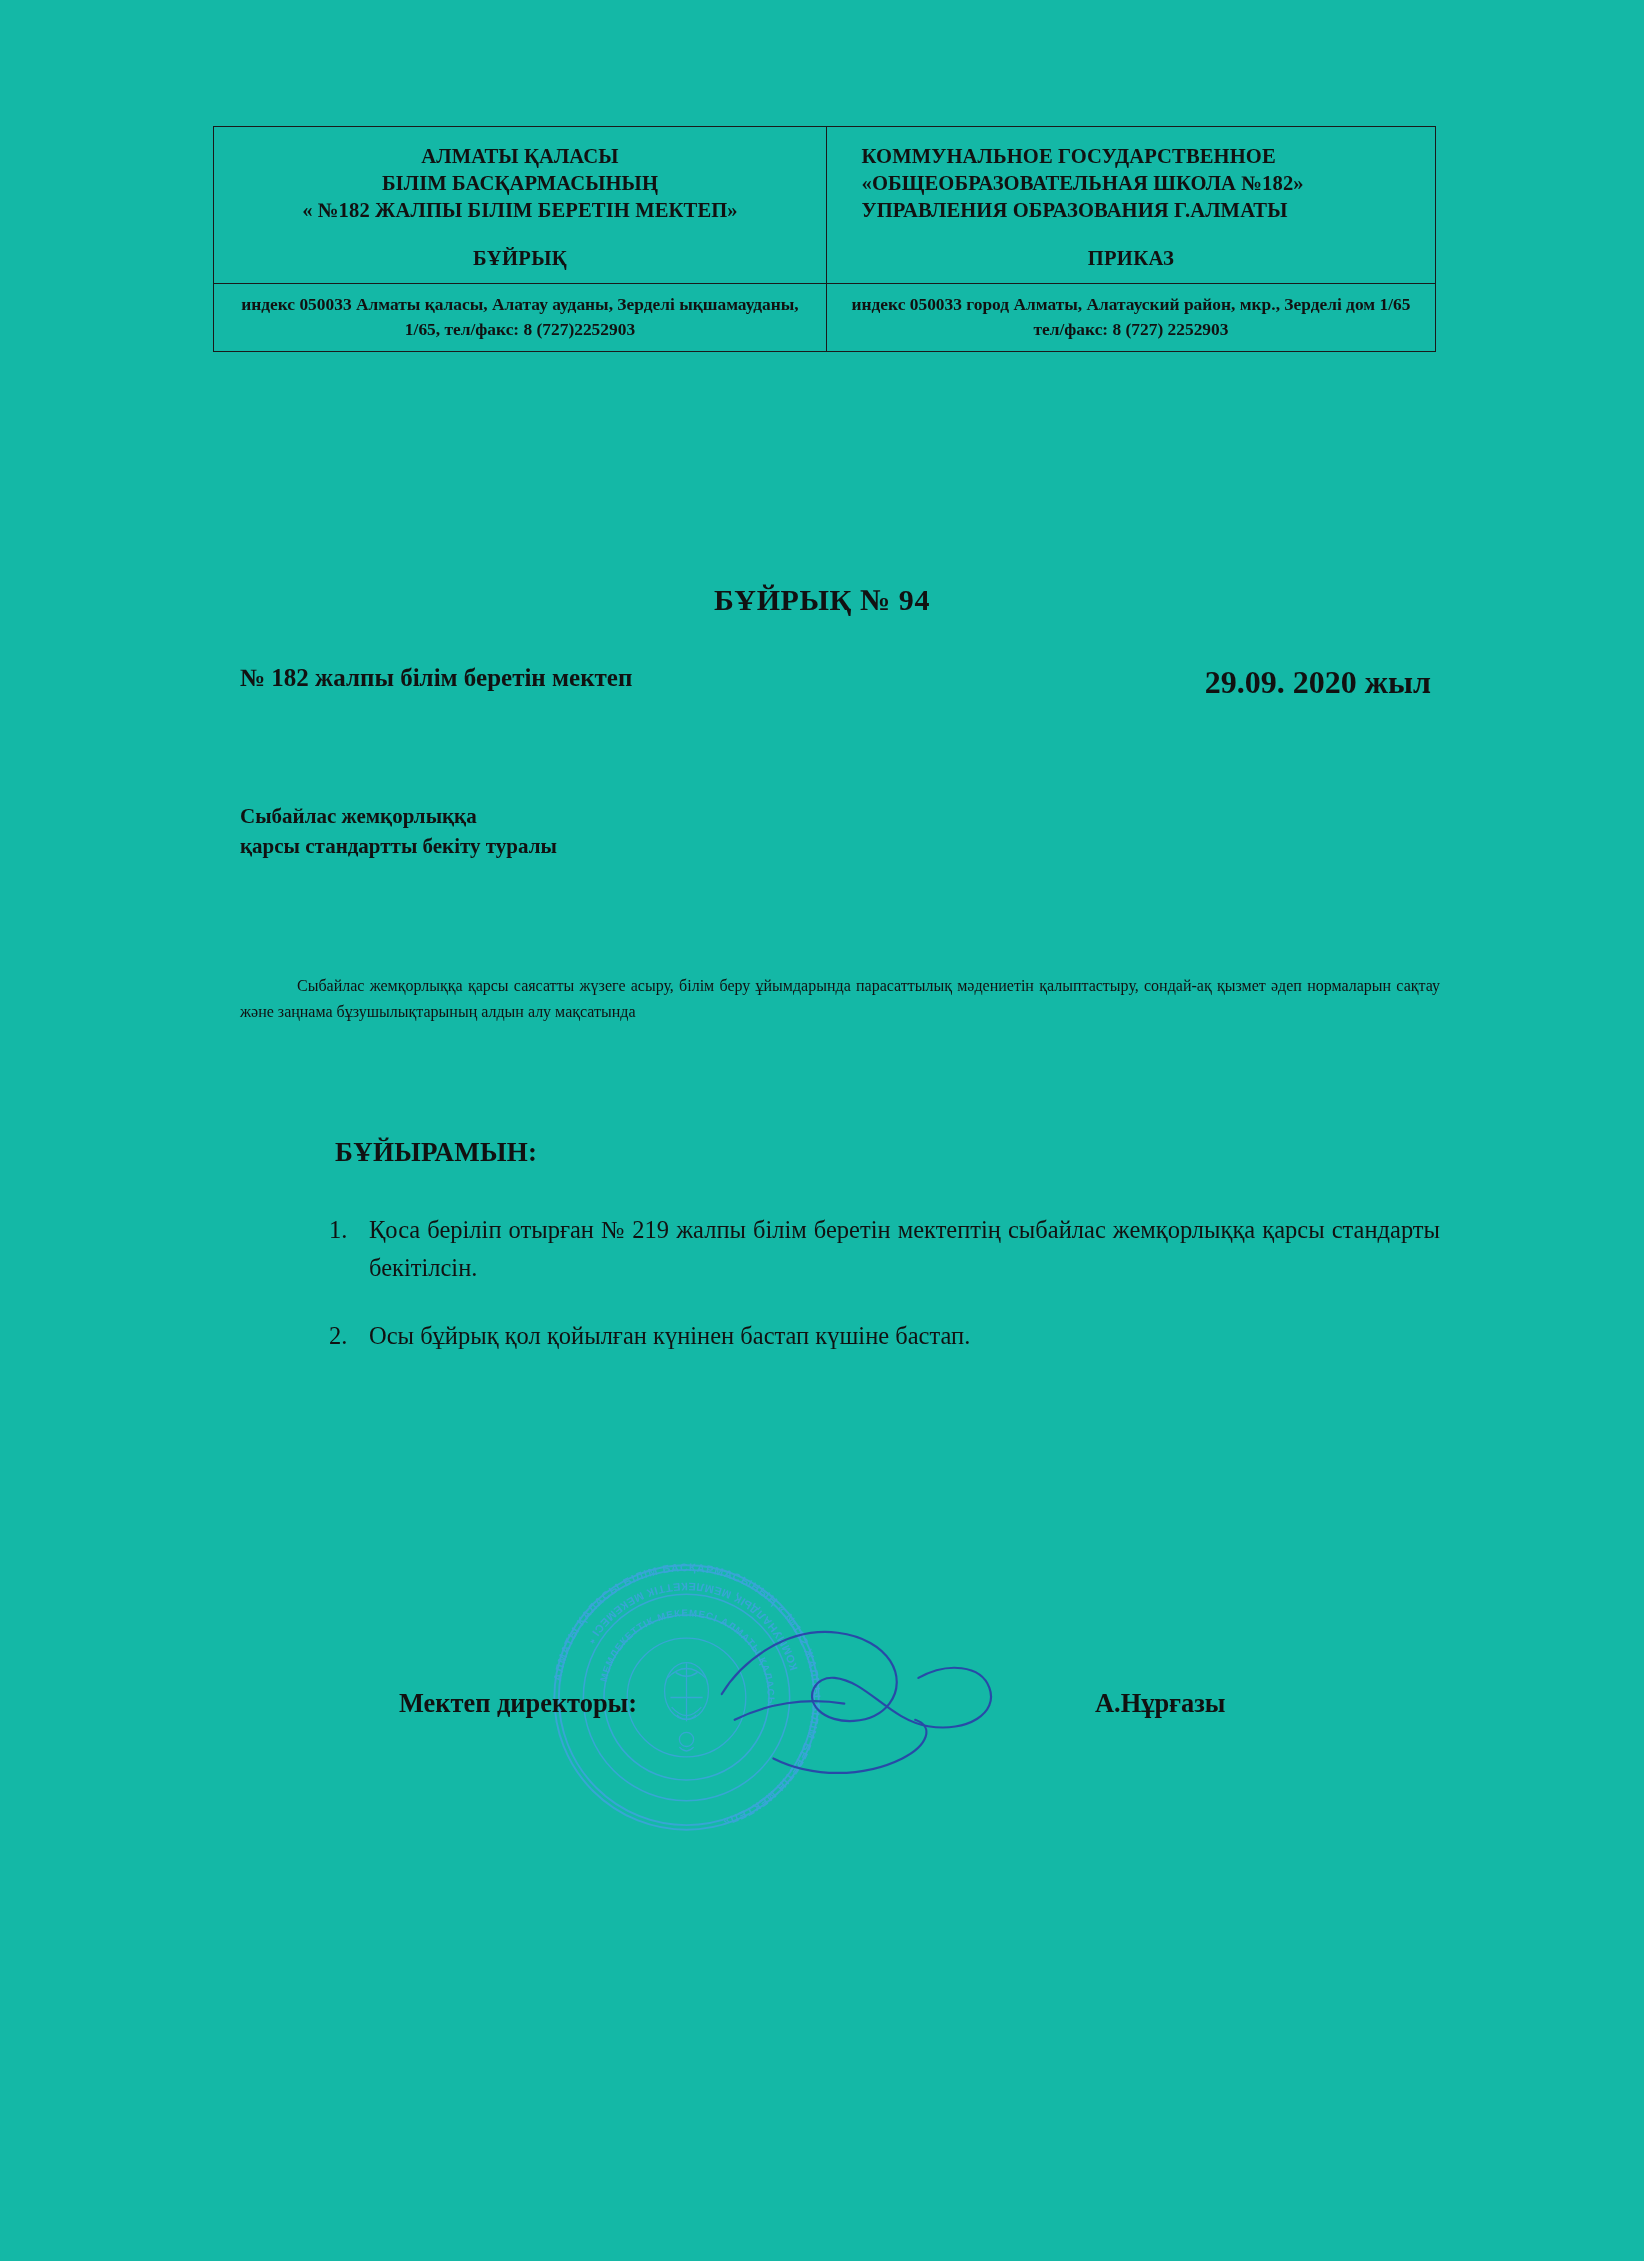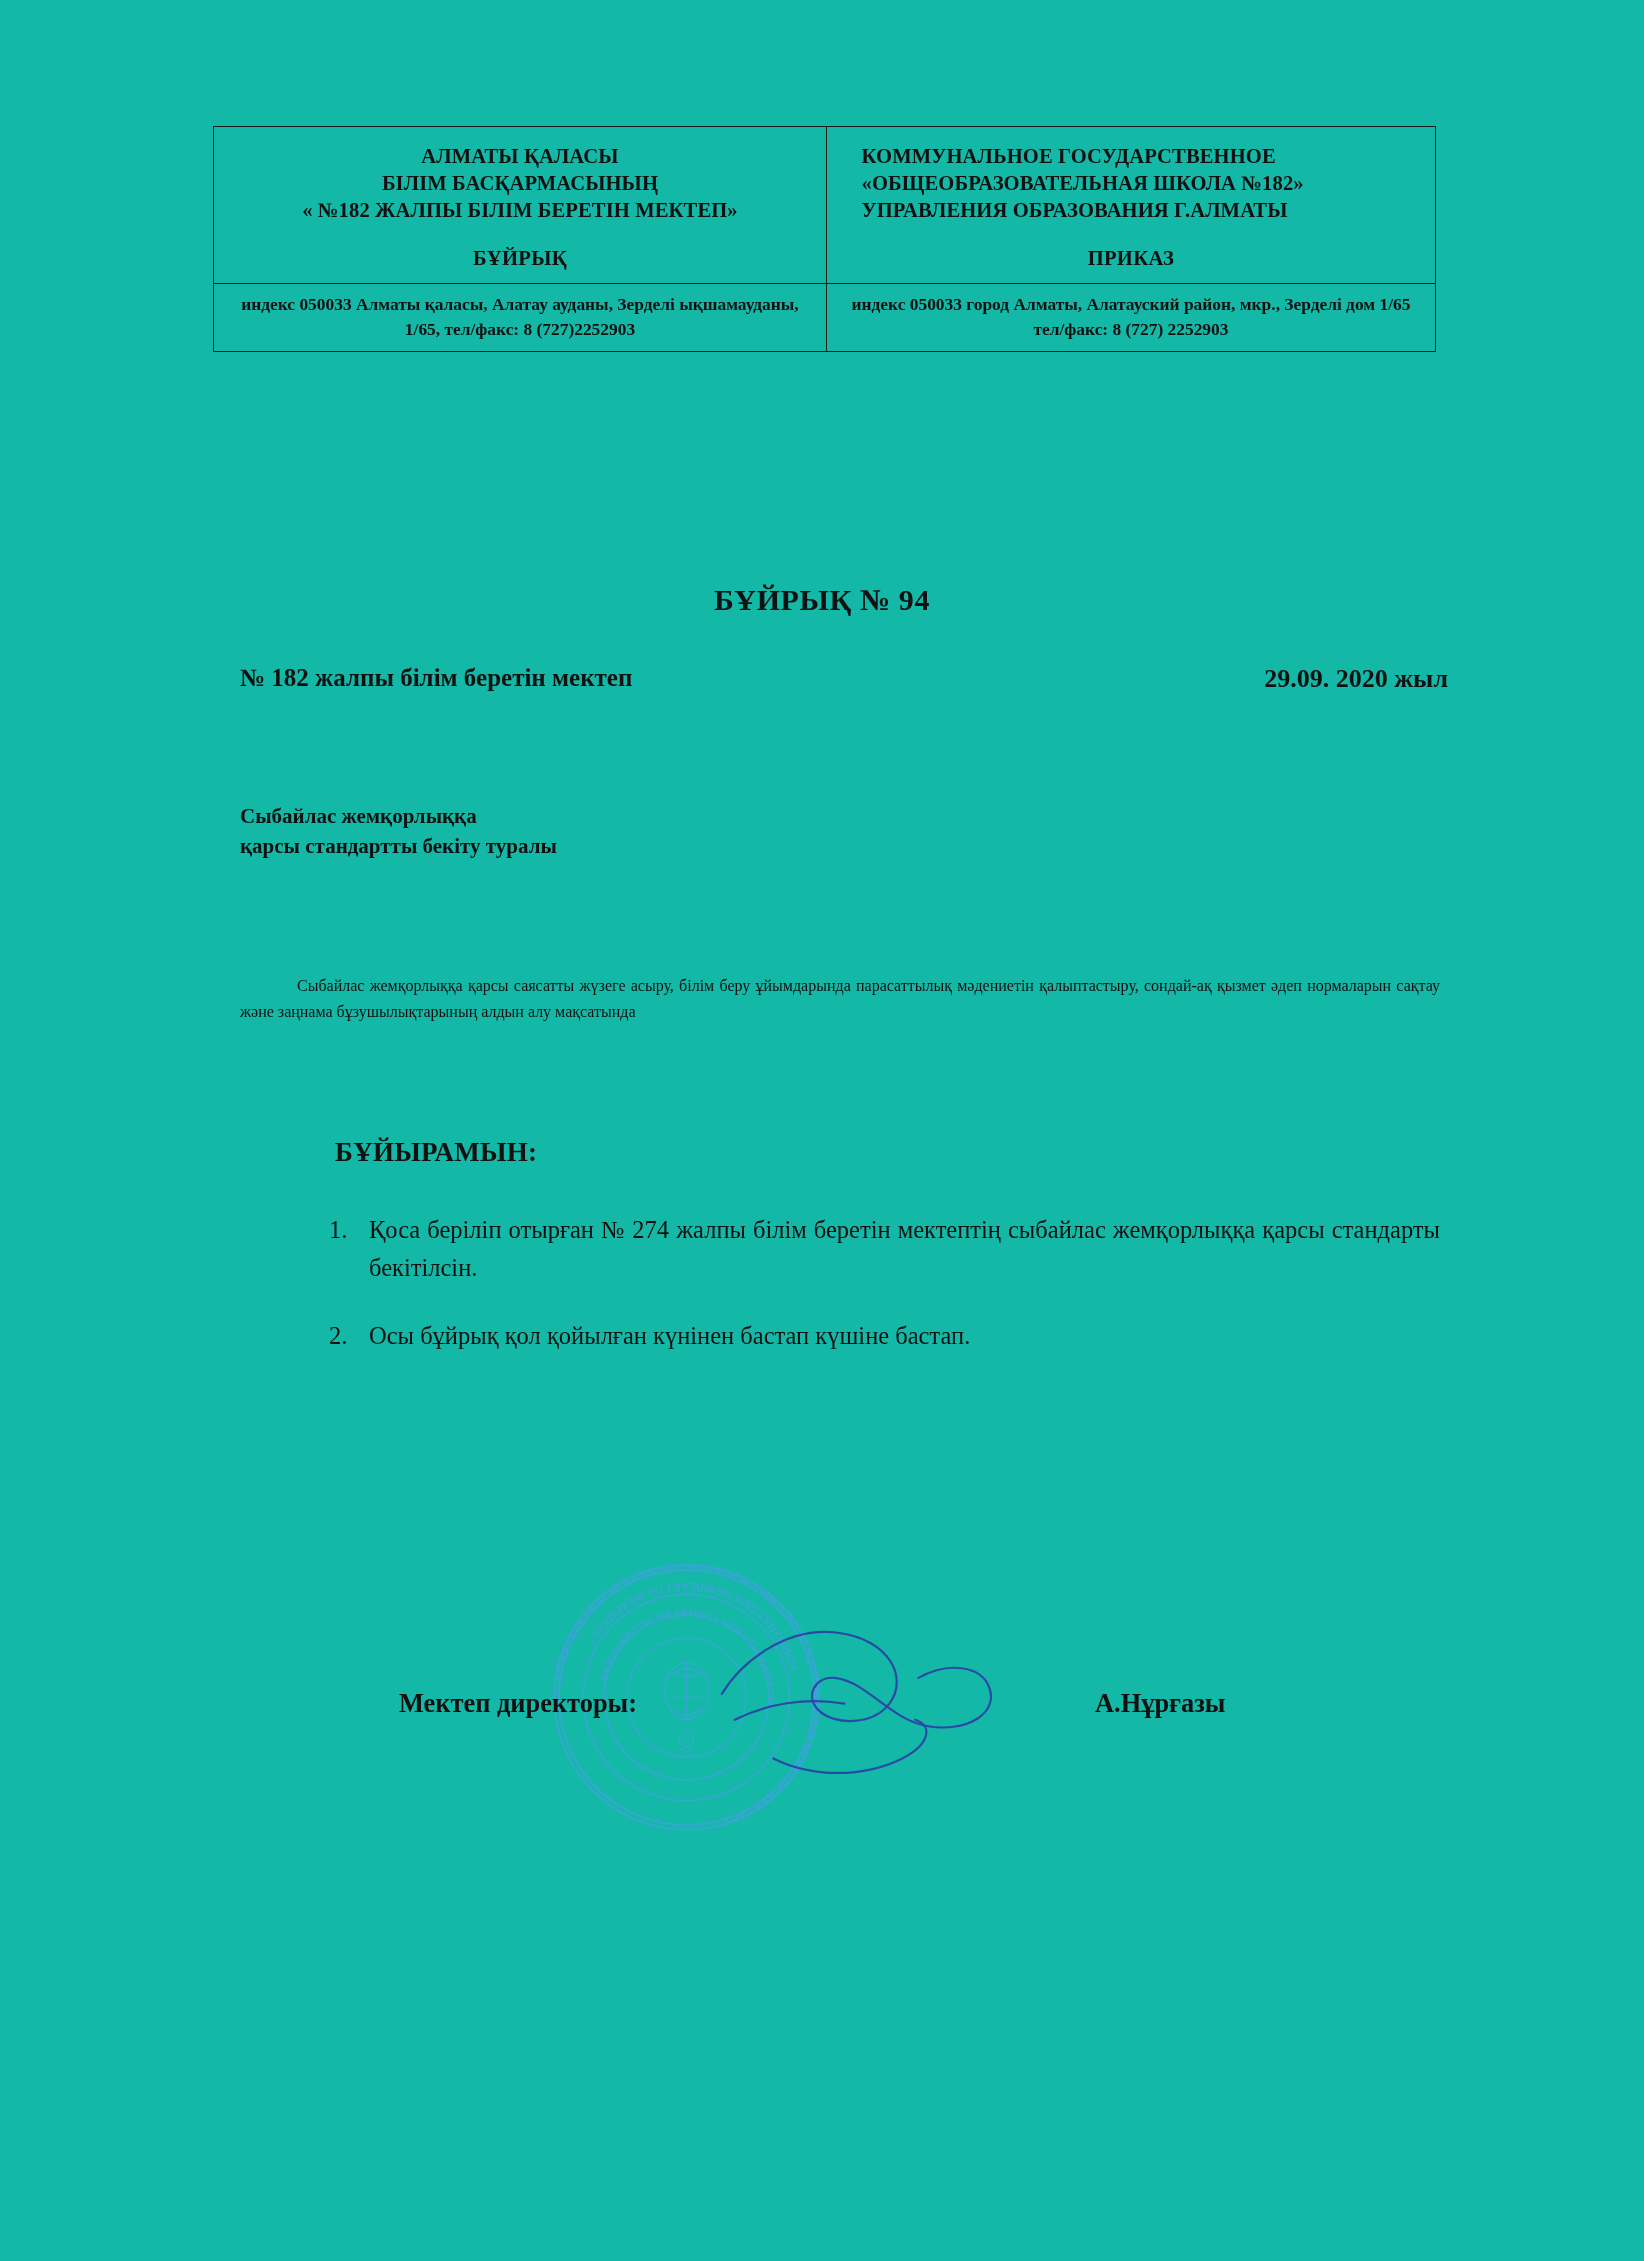--- a/index.html
+++ b/index.html
@@ -105,24 +105,24 @@
 
   .line-school {
     position: absolute;
     left: 240px;
     top: 664px;
     font-weight: bold;
     font-size: 25px;
   }
   .line-date {
     position: absolute;
-    right: 196px;
+    right: 213px;
     top: 664px;
     font-weight: bold;
-    font-size: 26px;
+    font-size: 32px;
   }
 
   .subject {
     position: absolute;
     left: 240px;
     top: 802px;
     font-weight: bold;
     font-size: 21px;
     line-height: 1.42;
   }
@@ -247,21 +247,21 @@
     <div>қарсы стандартты бекіту туралы</div>
   </div>
 
   <div class="preamble">Сыбайлас жемқорлыққа қарсы саясатты жүзеге асыру, білім беру ұйымдарында парасаттылық мәдениетін қалыптастыру, сондай-ақ қызмет әдеп нормаларын сақтау және заңнама бұзушылықтарының алдын алу мақсатында</div>
 
   <div class="orders-word">БҰЙЫРАМЫН:</div>
 
   <div class="clauses">
     <div class="clause">
       <div class="clause-num">1.</div>
-      <div class="clause-text">Қоса беріліп отырған № 274 жалпы білім беретін мектептің сыбайлас жемқорлыққа қарсы стандарты бекітілсін.</div>
+      <div class="clause-text">Қоса беріліп отырған № 219 жалпы білім беретін мектептің сыбайлас жемқорлыққа қарсы стандарты бекітілсін.</div>
     </div>
     <div class="clause">
       <div class="clause-num">2.</div>
       <div class="clause-text">Осы бұйрық қол қойылған күнінен бастап күшіне бастап.</div>
     </div>
   </div>
 
   <svg class="stamp" viewBox="0 0 470 470">
     <defs>
       <path id="arcOuter" d="M 235,235 m -196,0 a 196,196 0 1,1 392,0 a 196,196 0 1,1 -392,0"></path>

